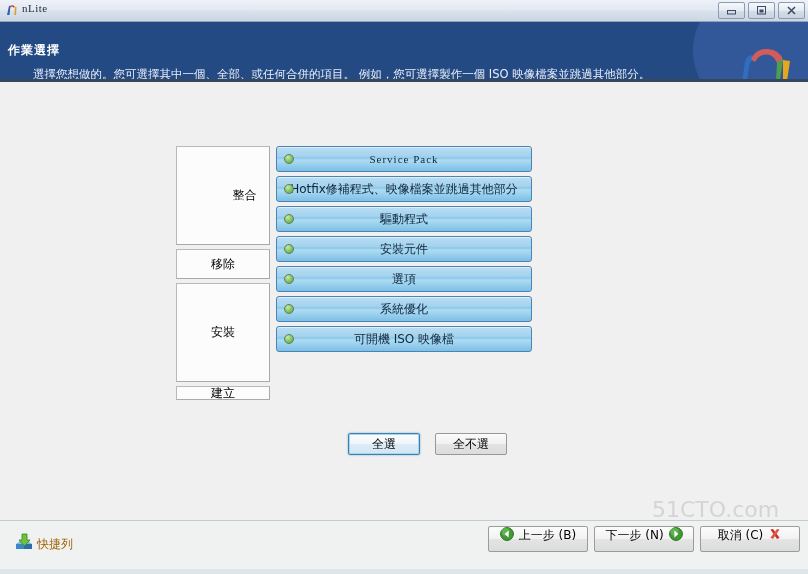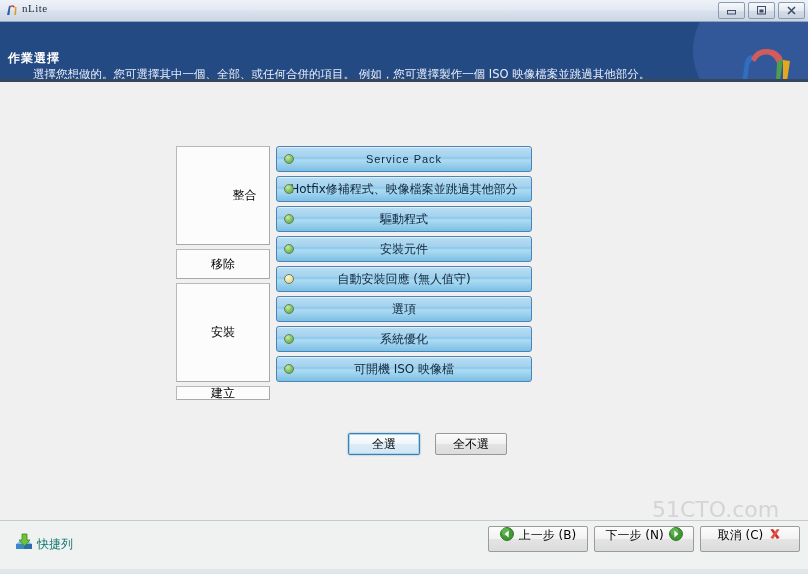--- a/index.html
+++ b/index.html
@@ -57,21 +57,21 @@
   #header-circle {
     position: absolute; right: -10px; top: -34px;
     width: 125px; height: 125px; border-radius: 50%;
     background: #33589a;
   }
   #header-logo {
     position: absolute; right: 10px; top: 24px;
     width: 70px; height: 52px;
   }
   #header-title {
-    position: absolute; left: 8px; top: 28px;
+    position: absolute; left: 8px; top: 20px;
     font-size: 12px; font-weight: bold; color: #ffffff;
     font-family: "DejaVu Sans", sans-serif;
     letter-spacing: 1px;
   }
   #header-desc {
     position: absolute; left: 33px; top: 45px; width: 660px;
     font-size: 11.5px; color: #e8eefa; line-height: 15px;
     font-family: "DejaVu Sans", sans-serif;
   }
 
@@ -133,21 +133,21 @@
   .led-amber {
     background: radial-gradient(circle at 35% 30%, #fdf6da 0%, #f3e3a8 45%, #d9c276 100%);
     border-color: #9d8f5e;
   }
   .task-btn .tlabel {
     font-size: 12px; color: #10263b;
     font-family: "DejaVu Sans", sans-serif;
     white-space: nowrap;
   }
   .task-btn .tlabel.mono {
-    font-family: Liberation Sans, sans-serif; font-size: 11px; letter-spacing: 1px;
+    font-family: Liberation Serif, serif; font-size: 11px; letter-spacing: 1px;
   }
 
   
   #select-row {
     position: absolute; left: 328px; top: 348px;
     display: flex; gap: 15px; padding-left: 20px;
   }
   .sel-btn {
     width: 72px; height: 22px;
     font-size: 12px; color: #000;
@@ -186,21 +186,21 @@
   }
   #footer::after {
     content: ""; position: absolute; left: 0; bottom: 0; width: 100%; height: 5px;
     background: #dfe6ea;
   }
   #shortcut {
     position: absolute; left: 14px; top: 12px;
     display: flex; align-items: center; gap: 3px;
   }
   #shortcut-label {
-    font-size: 12px; color: #0f766e; font-family: "DejaVu Sans", sans-serif;
+    font-size: 12px; color: #a16207; font-family: "DejaVu Sans", sans-serif;
   }
   #nav-buttons {
     position: absolute; right: 8px; top: 5px;
     display: flex; gap: 6px;
   }
   .nav-btn {
     width: 100px; height: 26px;
     background: linear-gradient(to bottom, #fcfcfc 0%, #f2f2f2 48%, #e4e4e4 52%, #dbdbdb 100%);
     border: 1px solid #9b9b9b;
     border-radius: 2px;
@@ -290,24 +290,20 @@
       </div>
       <div class="task-btn">
         <span class="led led-green"></span>
         <span class="tlabel">驅動程式</span>
       </div>
       <div class="task-btn">
         <span class="led led-green"></span>
         <span class="tlabel">安裝元件</span>
       </div>
       <div class="task-btn">
-        <span class="led led-amber"></span>
-        <span class="tlabel">自動安裝回應 (無人值守)</span>
-      </div>
-      <div class="task-btn">
         <span class="led led-green"></span>
         <span class="tlabel">選項</span>
       </div>
       <div class="task-btn">
         <span class="led led-green"></span>
         <span class="tlabel">系統優化</span>
       </div>
       <div class="task-btn">
         <span class="led led-green"></span>
         <span class="tlabel">可開機 ISO 映像檔</span>

